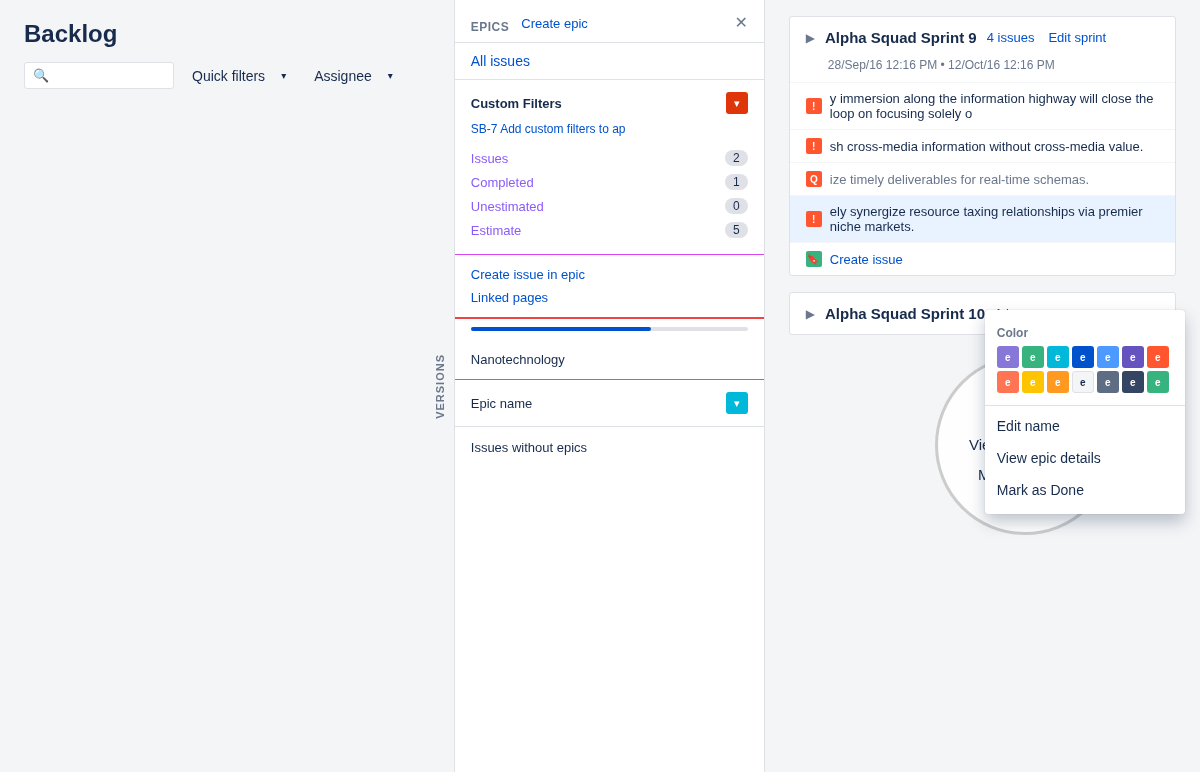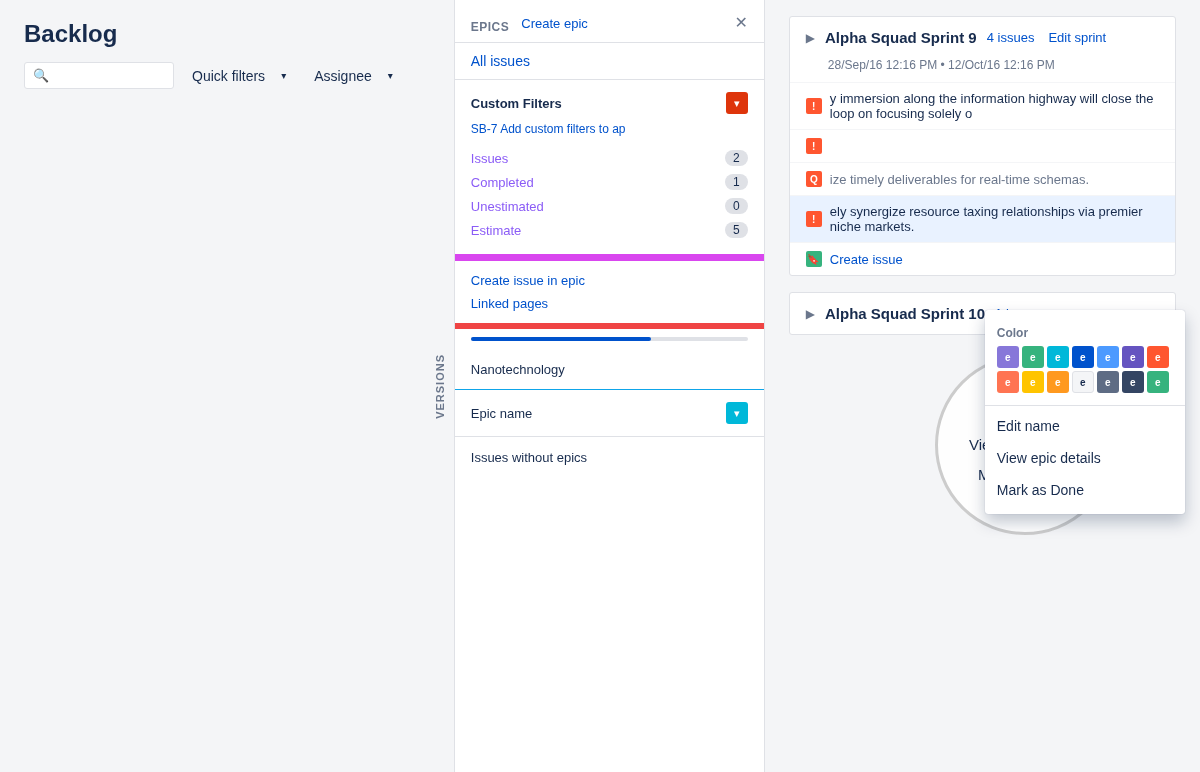--- a/index.html
+++ b/index.html
@@ -122,21 +122,21 @@
     .all-issues-link {
       display: block;
       padding: 10px 16px;
       font-size: 14px;
       color: #0052cc;
       cursor: pointer;
       border-bottom: 1px solid #dfe1e6;
     }
     .custom-filters-section {
       padding: 12px 16px;
-      border-bottom: 7px solid #d946ef;
+      border-bottom: 1px solid #d946ef;
     }
     .custom-filters-header {
       display: flex;
       align-items: center;
       justify-content: space-between;
       margin-bottom: 8px;
     }
     .custom-filters-label {
       font-size: 13px;
       font-weight: 600;
@@ -174,21 +174,21 @@
     .filter-badge {
       background: #dfe1e6;
       color: #172b4d;
       border-radius: 10px;
       padding: 1px 8px;
       font-size: 12px;
       font-weight: 500;
     }
     .sidebar-action-links {
       padding: 8px 0;
-      border-bottom: 6px solid #ef4444;
+      border-bottom: 2px solid #ef4444;
     }
     .action-link {
       display: block;
       padding: 4px 16px;
       font-size: 13px;
       color: #0052cc;
       cursor: pointer;
       text-decoration: none;
     }
     .progress-bar-container {
@@ -527,20 +527,21 @@
           <span class="sprint-issues-count">4 issues</span>
           <a class="edit-sprint-link">Edit sprint</a>
         </div>
         <div class="sprint-dates">28/Sep/16 12:16 PM • 12/Oct/16 12:16 PM</div>
         <div class="issue-row">
           <div class="issue-type-icon icon-red">!</div>
           <span class="issue-text">y immersion along the information highway will close the loop on focusing solely o</span>
         </div>
         <div class="issue-row">
           <div class="issue-type-icon icon-red">!</div>
+          <span class="issue-text">sh cross-media information without cross-media value.</span>
         </div>
         <div class="issue-row">
           <div class="issue-type-icon icon-red">Q</div>
           <span class="issue-text muted">ize timely deliverables for real-time schemas.</span>
         </div>
         <div class="issue-row highlighted">
           <div class="issue-type-icon icon-red">!</div>
           <span class="issue-text">ely synergize resource taxing relationships via premier niche markets.</span>
         </div>
         <div class="create-issue-row">

